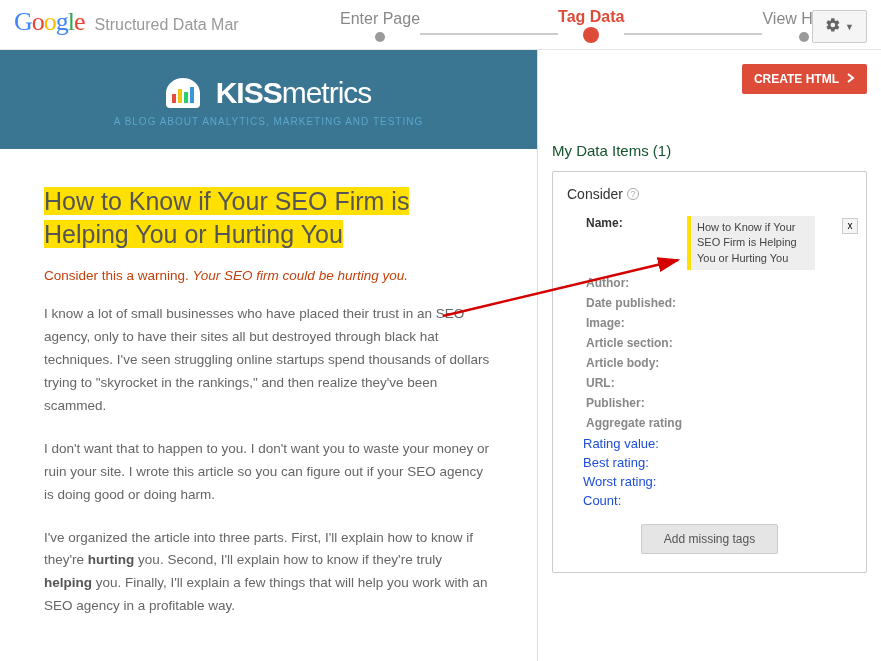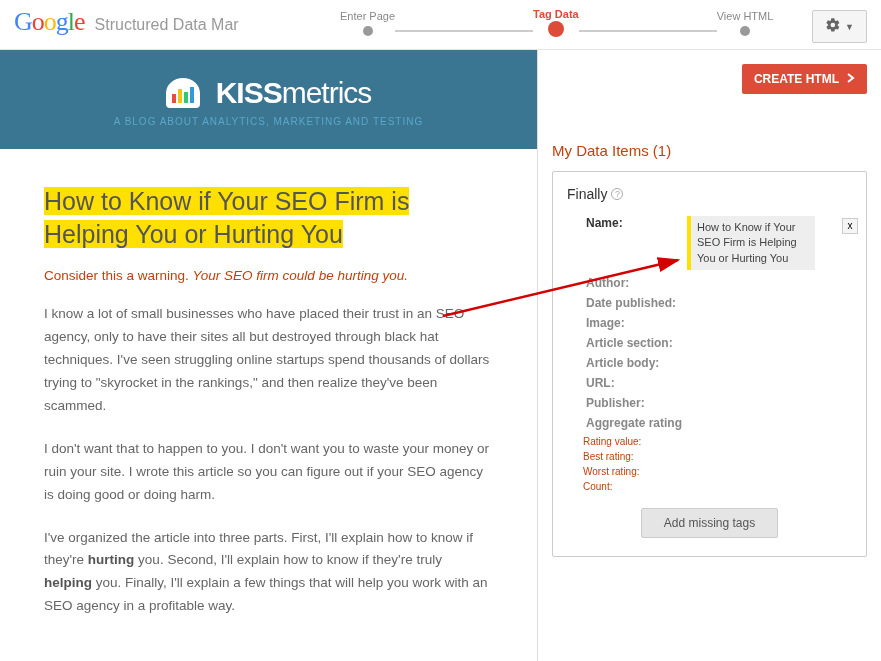--- a/index.html
+++ b/index.html
@@ -4,21 +4,21 @@
 <style>
 * { box-sizing: border-box; margin: 0; padding: 0; }
 body { font-family: Arial, Helvetica, sans-serif; font-size: 13px; color: #444; background: #fff; width: 881px; }
 .header { display: flex; align-items: center; padding: 6px 14px 12px 14px; border-bottom: 1px solid #e5e5e5; height: 50px; position: relative; }
 .logo { display: flex; align-items: baseline; gap: 10px; }
 .google-logo { font-family: Georgia, 'Times New Roman', serif; font-size: 26px; font-weight: 500; letter-spacing: -1px; }
 .g1{color:#4285f4}.g2{color:#ea4335}.g3{color:#fbbc05}.g4{color:#4285f4}.g5{color:#34a853}.g6{color:#ea4335}
 .product-name { color: #999; font-size: 16px; font-weight: 300; }
 .stepper { position: absolute; left: 340px; top: 8px; display: flex; align-items: center; }
 .step { display: flex; flex-direction: column; align-items: center; }
-.step-label { font-size: 11px; color: #888; margin-bottom: 4px; }
+.step-label { font-size: 16px; color: #888; margin-bottom: 4px; }
 .step-label.active { color: #dd4b39; font-weight: bold; }
 .step-line { width: 138px; height: 2px; background: #ccc; margin-top: 16px; }
 .dot { width: 10px; height: 10px; border-radius: 50%; background: #999; }
 .dot.active { width: 16px; height: 16px; background: #dd4b39; margin-top: -3px; }
 .gear-btn { position: absolute; right: 14px; top: 10px; border: 1px solid #ccc; border-radius: 2px; padding: 6px 12px; background: #f5f5f5; display: flex; align-items: center; gap: 4px; cursor: pointer; color:#666; }
 .main { display: flex; height: 611px; }
 .left-pane { width: 538px; height: 100%; overflow: hidden; position: relative; border-right: 1px solid #ddd; }
 .right-pane { flex: 1; padding: 14px; position: relative; }
 .km-header { background: #3a7592; text-align: center; padding: 26px 10px 22px 10px; }
 .km-logo-wrap { display: inline-flex; align-items: center; gap: 16px; }
@@ -32,28 +32,28 @@
 .km-name .light{font-weight:300;}
 .km-tag { color: #5aa7c9; font-size: 10px; letter-spacing: 1px; margin-top: 6px; }
 .article { padding: 36px 44px 0 44px; }
 .title { font-size: 25px; color: #555; font-weight: 400; line-height: 1.3; }
 .hl { background: #ffe000; }
 .intro { margin-top: 18px; font-size: 13.5px; color: #c2410c; }
 .intro em { font-style: italic; }
 .para { margin-top: 20px; font-size: 13.5px; color: #666; line-height: 1.7; }
 .para b { color: #555; font-weight: bold; }
 .create-btn { float: right; background: #dd4b39; color: #fff; border: none; padding: 8px 12px; font-size: 12px; font-weight: bold; border-radius: 2px; cursor: pointer; display: flex; align-items: center; gap: 8px; }
-.panel-title { clear: both; padding-top: 48px; font-size: 15px; color: #c2410c; margin-bottom: 12px; }
+.panel-title { clear: both; padding-top: 48px; font-size: 15px; color: #14532d; margin-bottom: 12px; }
 .panel { border: 1px solid #ccc; border-radius: 2px; padding: 14px 14px 18px 14px; position: relative; }
 .panel h3 { font-size: 14px; font-weight: 400; color: #333; margin-bottom: 14px; display:flex; align-items:center; gap:4px;}
 .help-icon { display:inline-block; width:12px;height:12px;border:1px solid #aaa;border-radius:50%;font-size:9px;color:#aaa;text-align:center;line-height:11px;}
 .field-row { display: flex; align-items: flex-start; margin-bottom: 6px; font-size: 12px; }
 .field-label { width: 120px; color: #888; font-weight: bold; padding-left: 19px; }
 .field-label.filled { color: #333; }
-.sub-field { padding-left: 16px; color: #c2410c; font-size: 10px; margin-bottom: 4px; }
+.sub-field { padding-left: 16px; color: #1d4ed8; font-size: 13px; margin-bottom: 4px; }
 .name-chip { background: #eee; border-left: 4px solid #ffe000; padding: 4px 6px; font-size: 11px; color: #444; line-height: 1.4; max-width: 128px; }
 .x-btn { position: absolute; right: 8px; top: 46px; border: 1px solid #ccc; background: #f5f5f5; width: 16px; height: 16px; font-size: 10px; line-height: 12px; text-align: center; cursor: pointer; }
 .add-missing { display: block; margin: 16px auto 0 auto; border: 1px solid #ccc; background: #e5e5e5; padding: 7px 22px; font-size: 12px; color: #555; border-radius: 2px; cursor: pointer; }
 .arrow { position: absolute; left: 438px; top: 254px; pointer-events: none; z-index: 50; }
 </style>
 </head>
 <body>
 
 <div class="header">
   <div class="logo">
@@ -114,21 +114,21 @@
       <span>CREATE HTML</span>
       <span>
         <svg width="8" height="10" viewBox="0 0 8 10" fill="none">
             <path d="M1 1 L6 5 L1 9" stroke="#fff" stroke-width="2"></path>
           </svg>
       </span>
     </button>
     <div class="panel-title">My Data Items (1)</div>
     <div class="panel">
       <h3>
-          <span>Finally</span>
+          <span>Consider</span>
           <span class="help-icon">?</span>
         </h3>
       <button class="x-btn">x</button>
       <div class="field-row">
         <div class="field-label filled">Name:</div>
         <div class="name-chip">How to Know if Your SEO Firm is Helping You or Hurting You</div>
       </div>
       <div class="field-row">
           <div class="field-label">Author:</div>
         </div>

